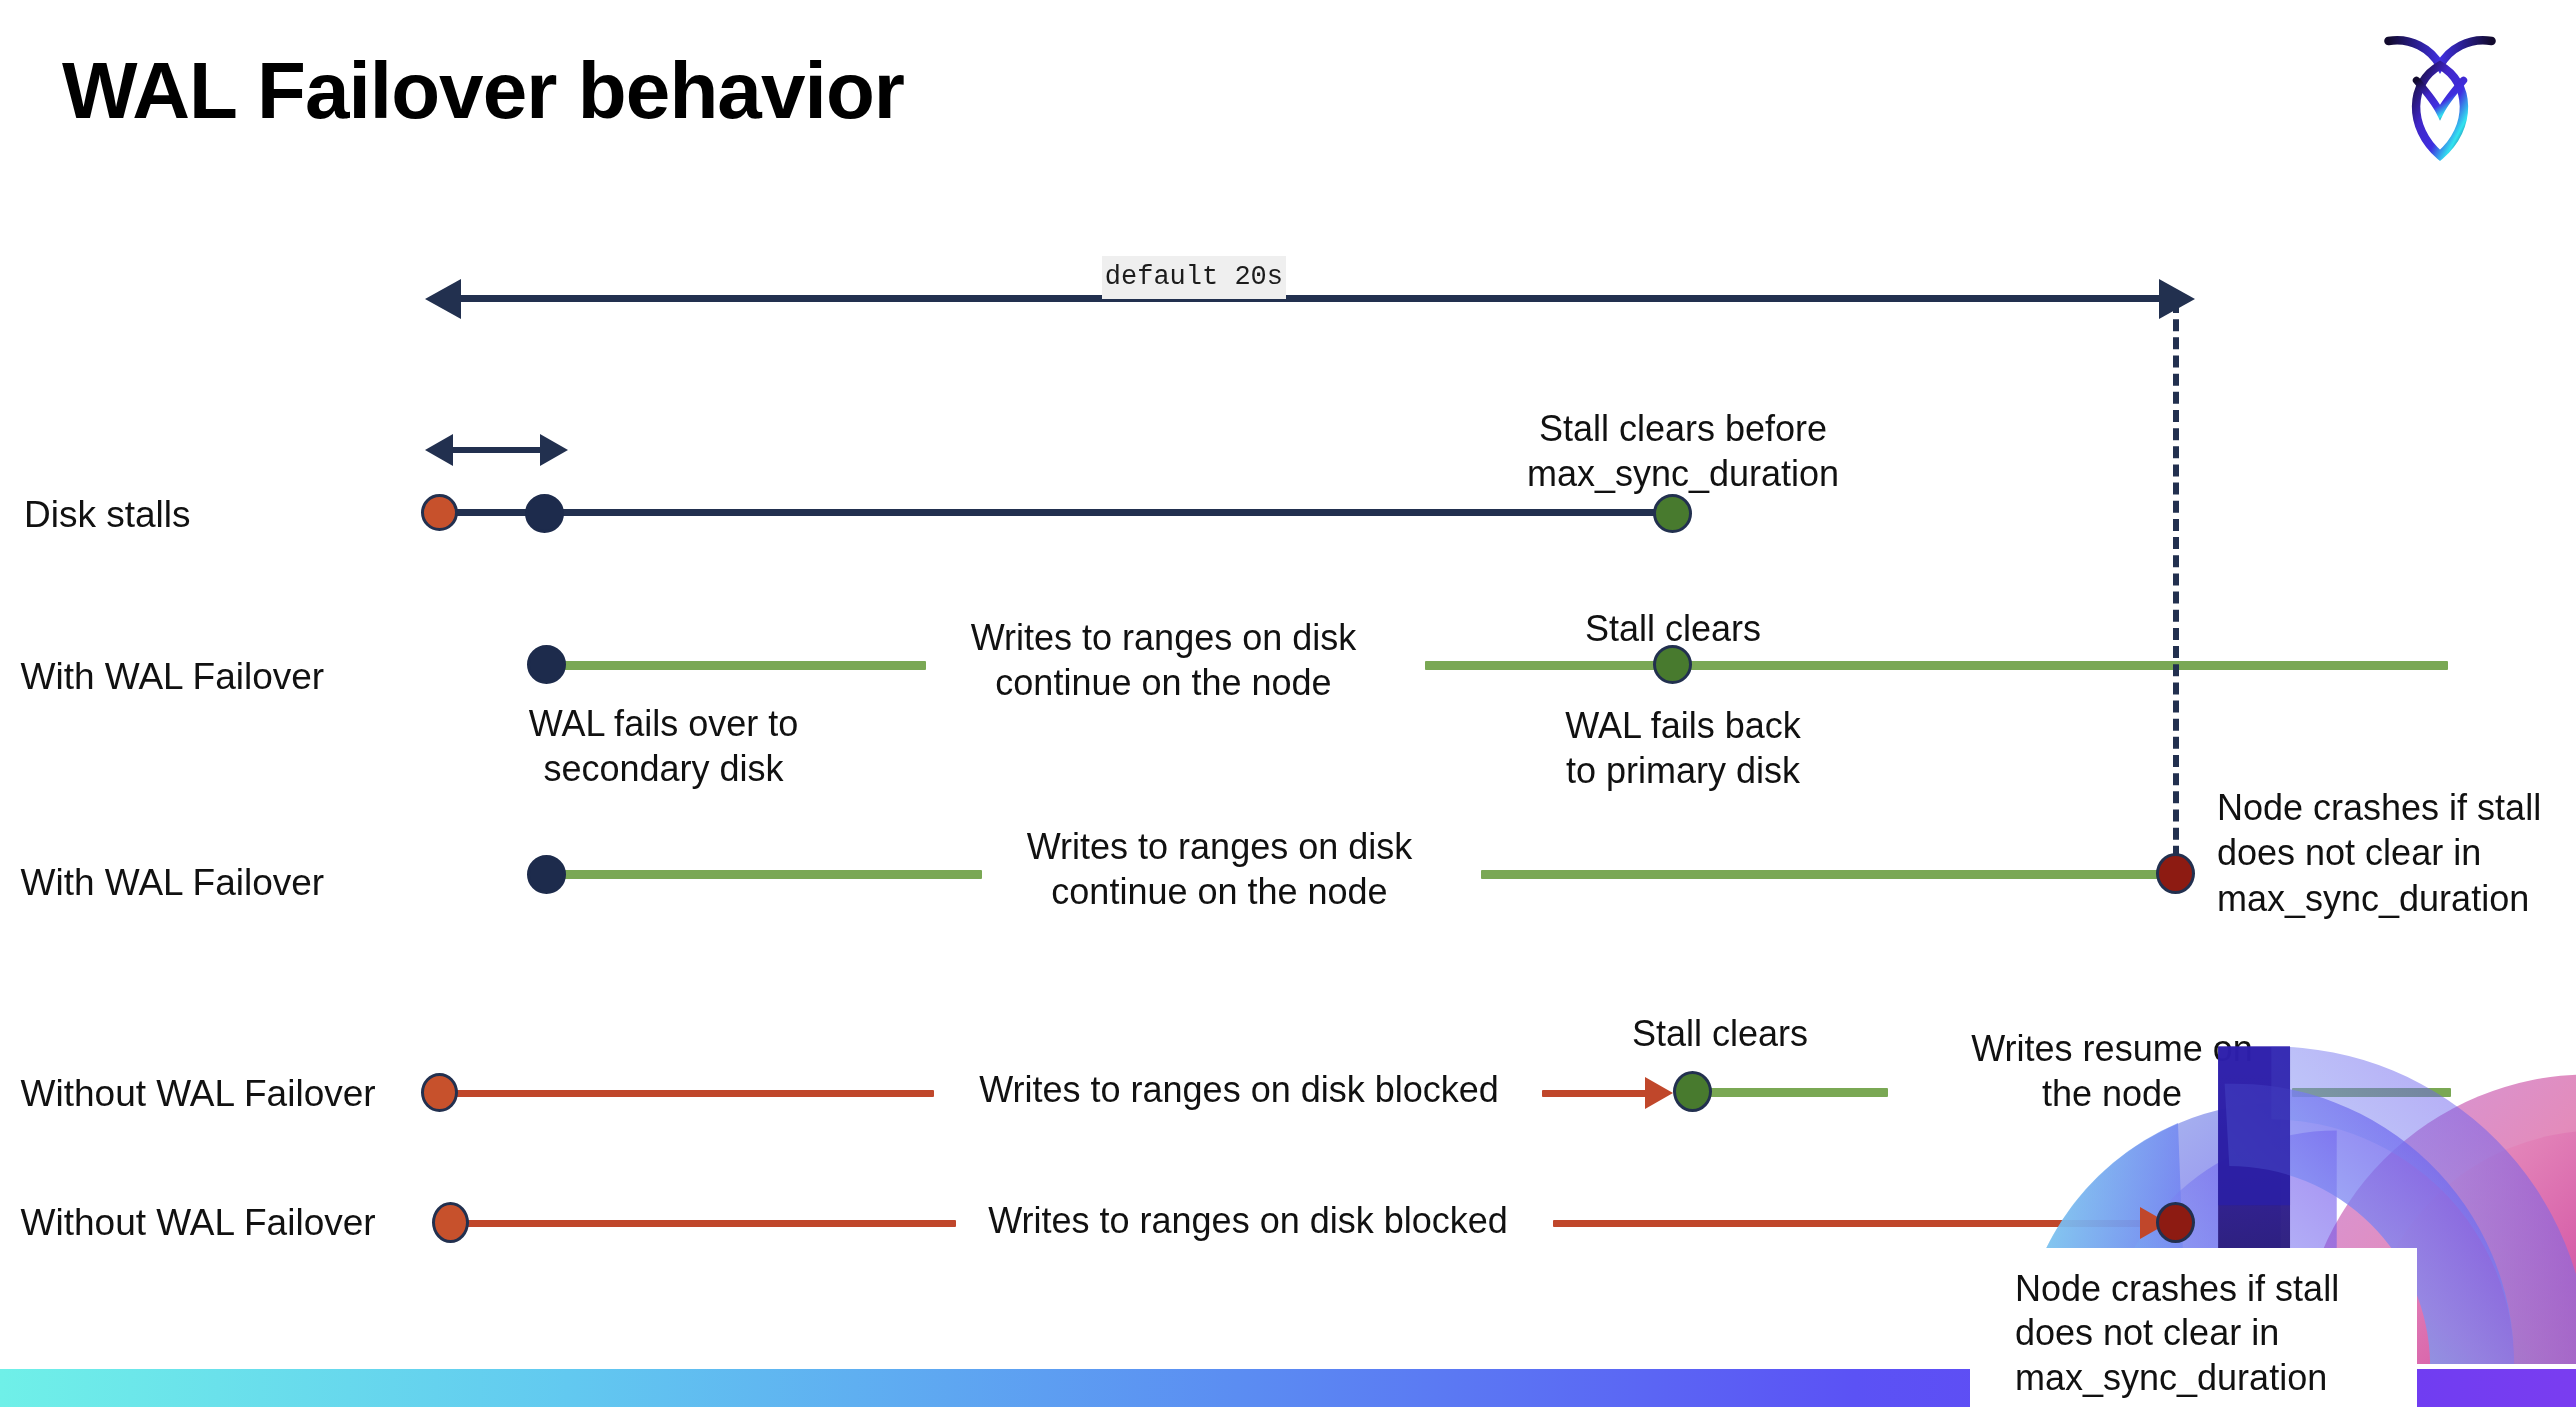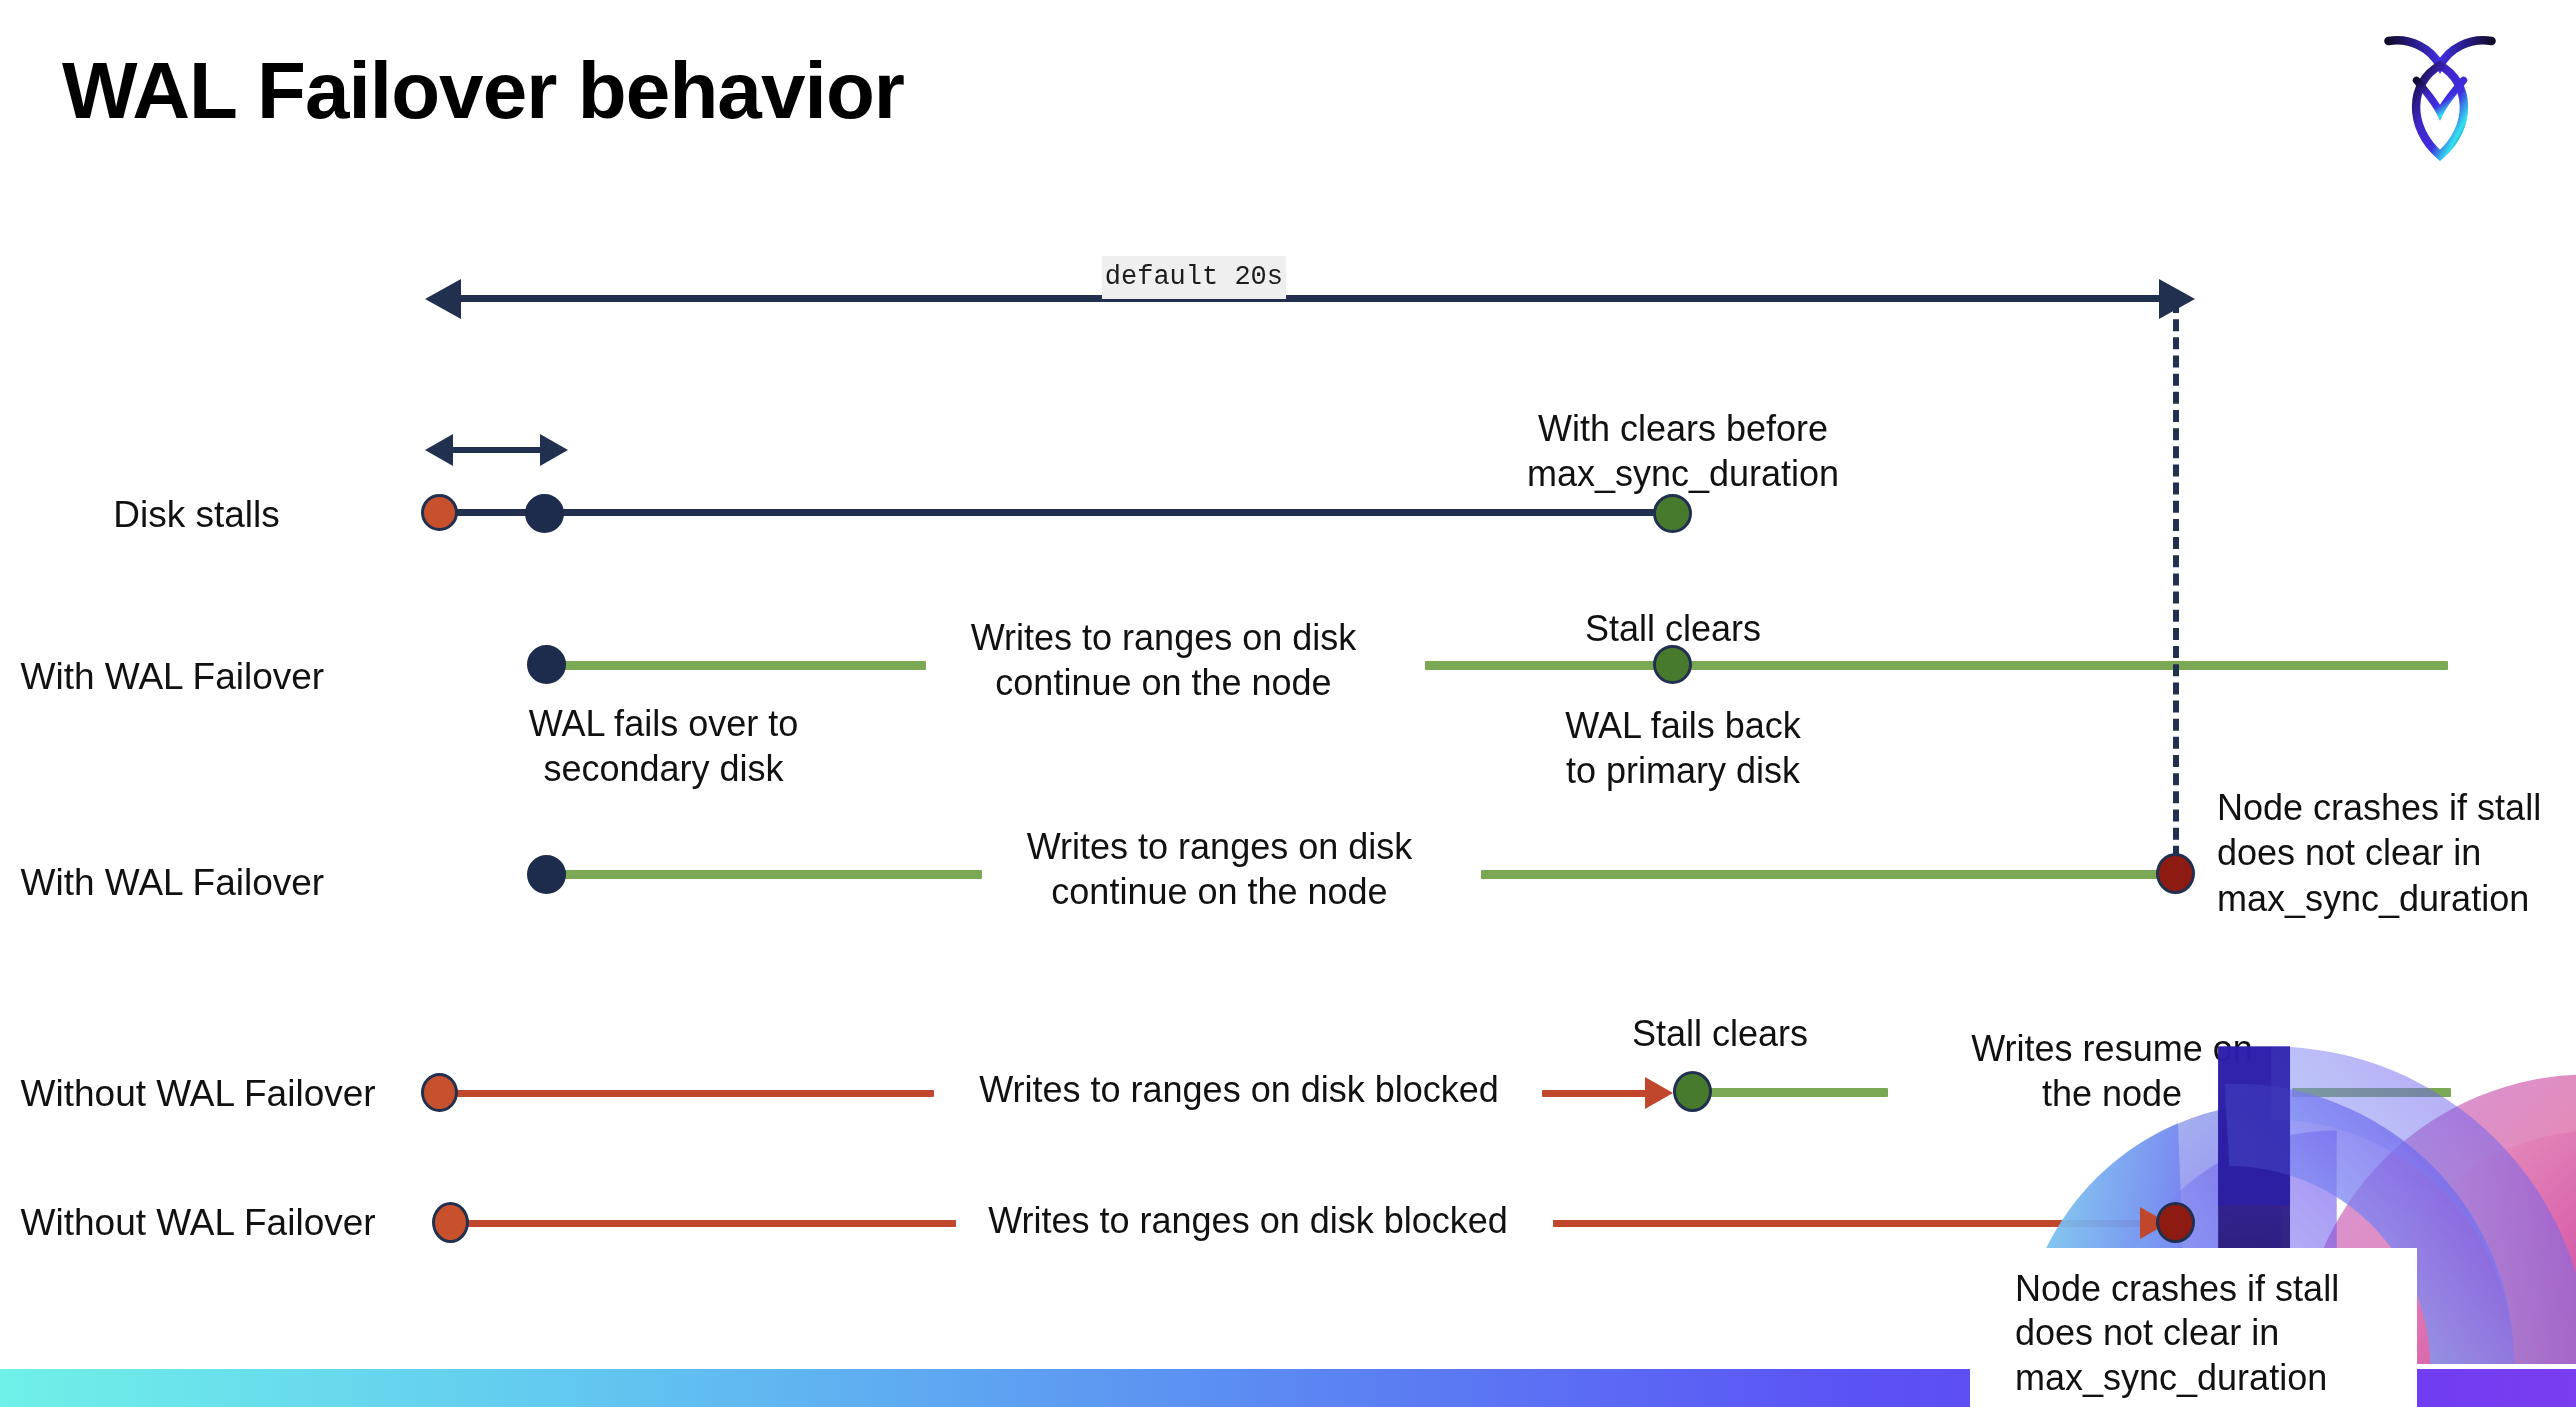--- a/index.html
+++ b/index.html
@@ -106,21 +106,22 @@
     text-align: center;
   }
   .anno.left { text-align: left; }
 
   
   .row-label {
     position: absolute;
     font-size: 37px;
     color: #111111;
     white-space: nowrap;
-    text-align: center;
+    text-align: left;
+    padding-left: 24px;
   }
 
   
   .seg {
     position: absolute;
     height: 6.5px;
     border-radius: 0.9px;
   }
   .seg.navy  { background: #22304f; height: 6.5px; }
   .seg.green { background: #7aa854; height: 9.3px; }
@@ -224,21 +225,21 @@
   <div id="dashed-v"></div>
 
   <div class="row-label" style="left:0px; top:494px; width:393px;">Disk stalls</div>
 
   <div class="seg navy" style="left:439px; top:509px; width:1234px;"></div>
 
   <div class="dot orange" style="left:421px; top:494px; width:37px; height:37px;"></div>
   <div class="dot navy" style="left:525px; top:494px; width:39px; height:39px;"></div>
   <div class="dot green" style="left:1653px; top:494px; width:39px; height:39px;"></div>
 
-  <div class="anno" style="left:1496px; top:406px; width:374px;">With clears before
+  <div class="anno" style="left:1496px; top:406px; width:374px;">Stall clears before
 max_sync_duration</div>
 
   <div class="row-label" style="left:0px; top:656px; width:393px; text-align:left; padding-left:20.6px;">With WAL Failover</div>
 
   <div class="seg green" style="left:547px; top:661px; width:379px;"></div>
   <div class="seg green" style="left:1425px; top:661px; width:1023px;"></div>
 
   <div class="dot navy" style="left:527px; top:645px; width:39px; height:39px;"></div>
   <div class="dot green" style="left:1653px; top:645px; width:39px; height:39px;"></div>
 

